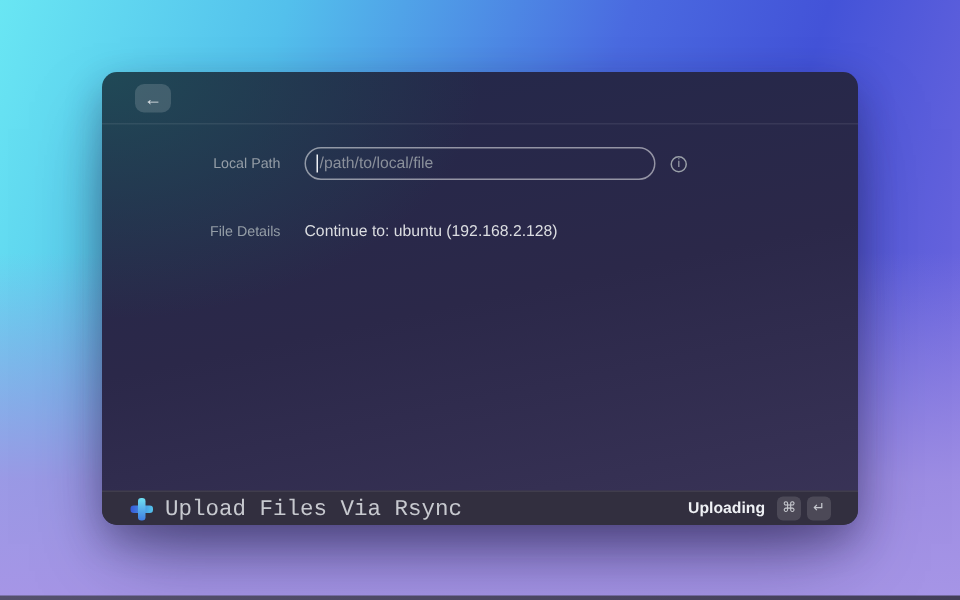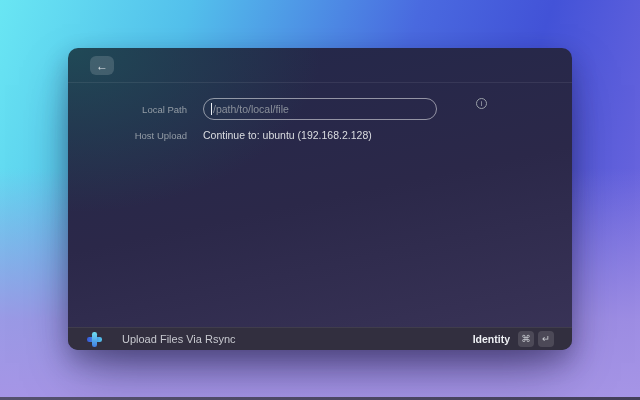--- a/index.html
+++ b/index.html
@@ -29,24 +29,24 @@
   .header { position:relative; height:35px; box-sizing:border-box;
     border-bottom:1px solid rgba(255,255,255,0.08); }
   .back-btn {
     position:absolute; left:22px; top:8px; width:24px; height:19px;
     border-radius:6px; background:rgba(255,255,255,0.15);
     color:#dde2e6; font-size:12px; line-height:1;
     display:flex; align-items:center; justify-content:center; cursor:pointer;
   }
   .form { padding-top:15px; }
   .row { display:flex; align-items:center; }
-  .row-input { height:22px; margin-bottom:7px; }
+  .row-input { height:22px; margin-bottom:26px; }
   .row-static { height:16px; margin-bottom:6px; }
   .label { width:119px; flex:none; text-align:right; color:#949da6; font-size:9.5px; }
-  .content { margin-left:16px; display:flex; align-items:flex-start;gap:29px; }
+  .content { margin-left:16px; display:flex; align-items:center; }
   .input-wrap { position:relative; }
   .text-input {
     width:234px; height:22px; box-sizing:border-box;
     border:1px solid rgba(255,255,255,0.5); border-radius:11px;
     background:transparent; color:#e8eaee; font-size:10.5px;
     padding:0 9px; outline:none; font-family:inherit; display:block;
   }
   .text-input::placeholder { color:#8a909b; }
   .caret { position:absolute; left:8px; top:5px; width:1px; height:12px; background:#eef1f5; }
   .info {
@@ -59,21 +59,21 @@
   .footer {
     position:absolute; bottom:0; left:0; right:0; height:23px; box-sizing:border-box;
     background:#322f3f; border-top:1px solid rgba(255,255,255,0.07);
     display:flex; align-items:center; padding:0 18px;
   }
   .app-icon { position:relative; width:16px; height:16px; flex:none; }
   .icon-bar-h { position:absolute; left:0.5px; top:6px; width:15px; height:4.5px;
     border-radius:2.2px; background:linear-gradient(90deg,#3658da,#54c4ec); }
   .icon-bar-v { position:absolute; top:0.5px; left:6px; width:4.5px; height:15px;
     border-radius:2.2px; background:linear-gradient(180deg,#6fe0f2,#3f7de4); }
-  .cmd-name { margin-left:20px; color:#c7c9cf; font-size:11px; white-space:nowrap; }
+  .cmd-name { margin-left:8px; color:#c7c9cf; font-size:15px; white-space:nowrap;font-family:Liberation Mono, monospace; }
   .spacer { flex:1; }
   .continue { color:#eef0f4; font-size:10.5px; font-weight:600; margin-right:4px; cursor:pointer; }
   .badge {
     width:16px; height:16px; margin-left:4px; border-radius:4px;
     background:rgba(255,255,255,0.13); color:#c6c8ce; font-size:9.5px; line-height:1;
     display:flex; align-items:center; justify-content:center;
   }
 </style>
 </head>
 <body>
@@ -97,37 +97,37 @@
             <input class="text-input" type="text" placeholder="/path/to/local/file" style="">
             <div class="caret"></div>
           </div>
           <div class="info">
             <span>i</span>
           </div>
         </div>
       </div>
 
       <div class="row row-static">
-        <div class="label">Host Upload</div>
+        <div class="label">File Details</div>
         <div class="content">
           <div class="value">Continue to: ubuntu (192.168.2.128)</div>
         </div>
       </div>
 
 
     </div>
 
     <div class="footer">
       <div class="app-icon">
         <div class="icon-bar-h"></div>
         <div class="icon-bar-v"></div>
       </div>
       <div class="cmd-name">Upload Files Via Rsync</div>
       <div class="spacer"></div>
-      <div class="continue">Identity</div>
+      <div class="continue">Uploading</div>
       <div class="badge">⌘</div>
       <div class="badge">↵</div>
     </div>
 
   </div>
 
   <div class="desktop-edge"></div>
 </div>
 
 </body></html>

